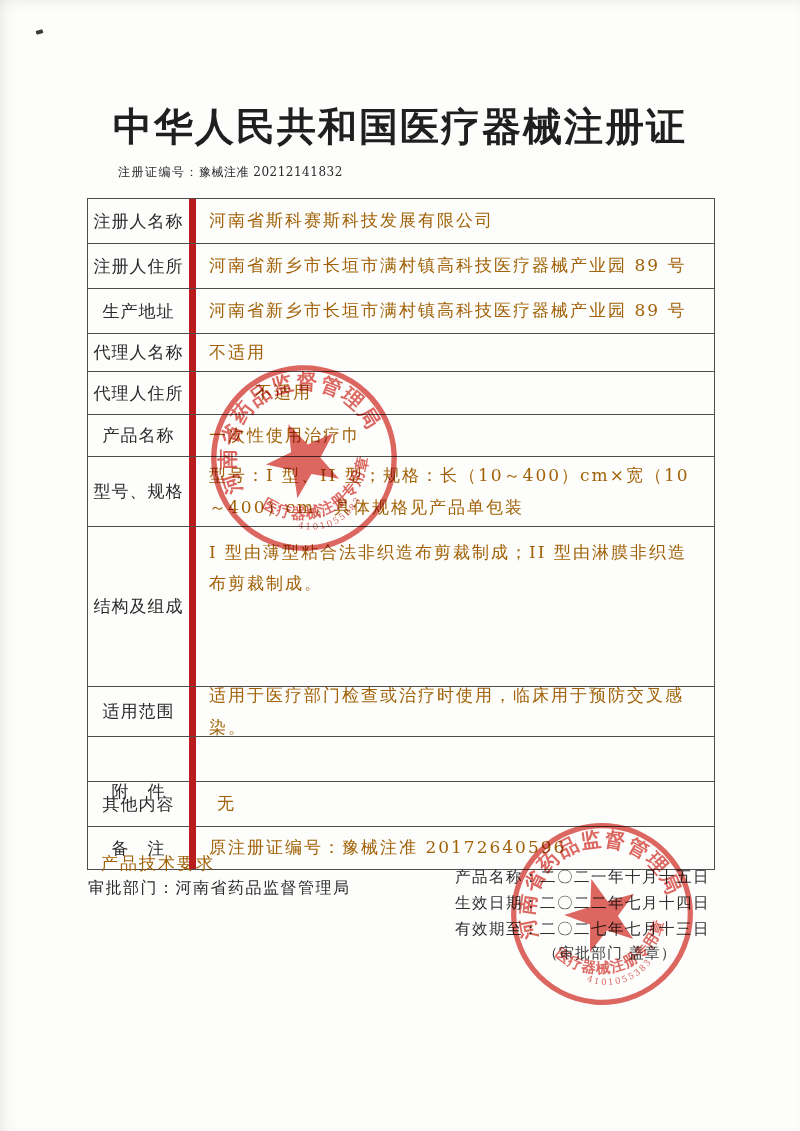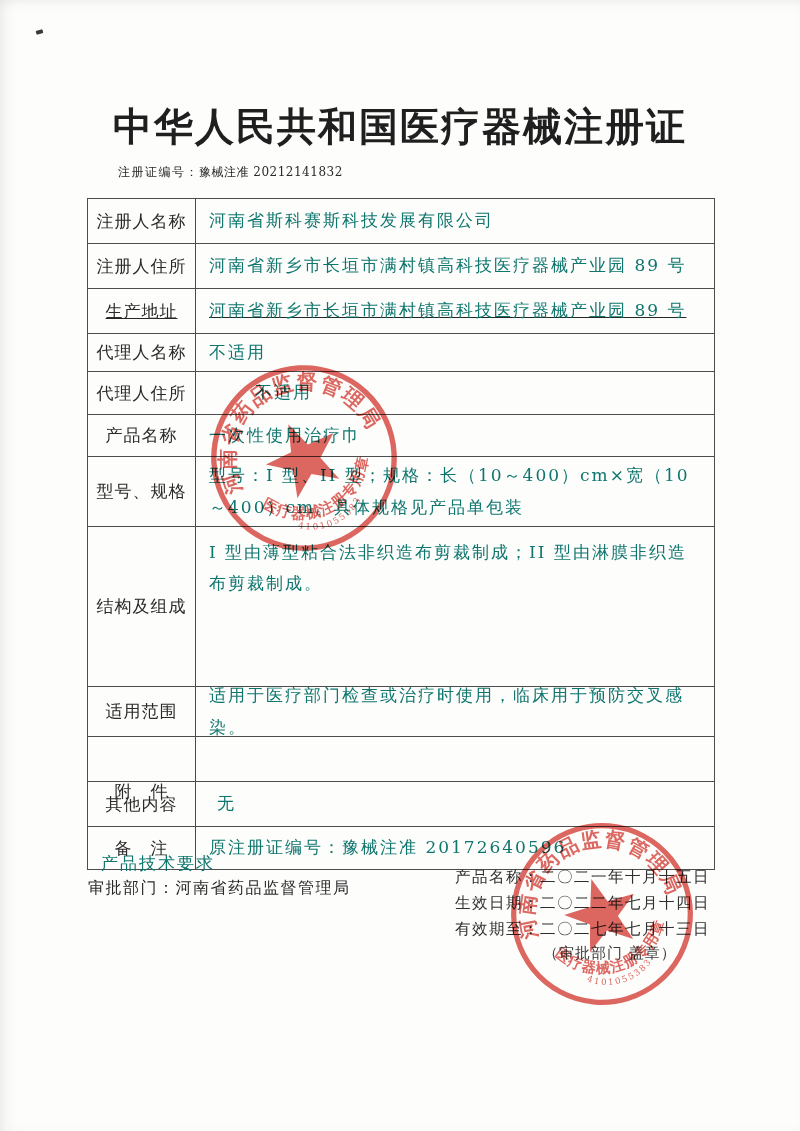--- a/index.html
+++ b/index.html
@@ -27,33 +27,33 @@
   .cert-line .num{letter-spacing:.5px;}
 
   .cert-table{
     position:absolute;left:87px;top:198px;width:628px;
     border:1px solid #4d4d4d;box-sizing:border-box;
     background:transparent;
   }
   .trow{display:flex;border-bottom:1px solid #4d4d4d;box-sizing:border-box;}
   .trow:last-child{border-bottom:none;}
   .tlabel{
-    width:108px;flex:0 0 108px;border-right:1px solid #b91c1c;
+    width:108px;flex:0 0 108px;border-right:7px solid #b91c1c;
     display:flex;align-items:center;justify-content:center;
     font-size:17px;letter-spacing:1px;text-align:center;
     box-sizing:border-box;padding:2px 4px;color:#2a2a2a;
   }
   .tvalue{
     flex:1;display:flex;align-items:center;
     font-size:17px;letter-spacing:2px;line-height:1.85;
-    box-sizing:border-box;padding:3px 10px 3px 13px;color:#0f766e;
+    box-sizing:border-box;padding:3px 10px 3px 13px;color:#a16207;
   }
   .trow:nth-child(1){height:45px;}
   .trow:nth-child(2){height:45px;}
-  .trow:nth-child(3){height:45px;text-decoration:underline;}
+  .trow:nth-child(3){height:45px;}
   .trow:nth-child(4){height:38px;}
   .trow:nth-child(5){height:43px;gap:46px;}
   .trow:nth-child(6){height:42px;}
   .trow:nth-child(7){height:70px;}
   .trow:nth-child(8){height:160px;}
   .trow:nth-child(8) .tvalue{align-items:flex-start;padding-top:10px;}
   .trow:nth-child(9){height:50px;}
   .trow:nth-child(10){height:45px;flex-direction:column;}
   .trow:nth-child(11){height:45px;gap:8px;}
   .trow:nth-child(12){height:42px;}

